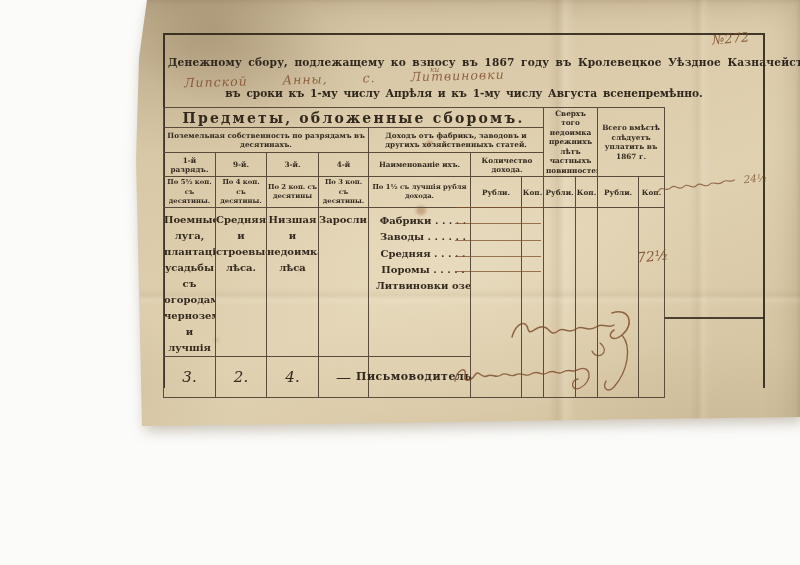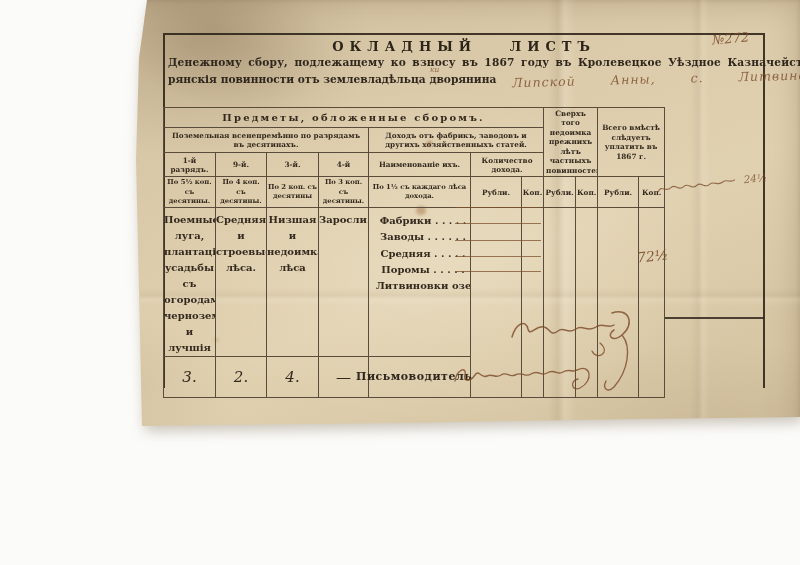--- a/index.html
+++ b/index.html
@@ -31,21 +31,21 @@
   .doc-number{position:absolute;left:712px;top:31px;font-size:13px;transform:rotate(-5deg);opacity:.85;}
   .intro1{position:absolute;left:168px;top:56px;width:594px;font-size:10.6px;font-weight:bold;letter-spacing:.2px;word-spacing:2.5px;white-space:nowrap;}
   .intro2{position:absolute;left:168px;top:71px;font-size:10.6px;font-weight:bold;white-space:nowrap;}
   .intro2 .hand-name{font-weight:normal;font-size:12.5px;word-spacing:30px;letter-spacing:1px;opacity:.8;display:inline-block;transform:rotate(-1.5deg);margin-left:16px;}
   .sup-note{position:absolute;left:262px;top:-6px;font-size:7.5px;font-weight:normal;opacity:.8;}
   .intro3{position:absolute;left:163px;top:87px;width:602px;text-align:center;font-size:10.6px;font-weight:bold;word-spacing:2px;}
   
   .tabwrap{position:absolute;left:163px;top:107px;}
   table.mtab{border-collapse:collapse;table-layout:fixed;width:502px;border:1.5px solid #2f271d;}
   table.mtab td{border:1px solid #5a4c3a;padding:0;font-weight:bold;color:#33291e;text-align:center;vertical-align:middle;overflow:hidden;}
-  .mainhead{font-size:10px;letter-spacing:2.2px;}
+  .mainhead{font-size:14px;letter-spacing:2.2px;}
   .ghead{font-size:7.3px;line-height:1.3;padding:1px 2px !important;}
   .colh{font-size:7.3px;line-height:1.25;}
   .rate{font-size:6.8px;line-height:1.35;padding:1px !important;}
   .land{font-size:10px;vertical-align:top !important;padding-top:4px !important;line-height:1.6;}
   .items{vertical-align:top !important;text-align:left;padding:5px 0 0 7px !important;font-size:10px;line-height:16.3px;white-space:nowrap;}
   .hwnum{font-size:15px;font-weight:normal !important;font-style:italic;color:#7c4a28;}
   .ruleline{position:absolute;left:455px;width:86px;height:1px;background:rgba(125,80,45,.75);}
   .tab-ext-line{position:absolute;left:665px;top:317px;width:99px;height:1.5px;background:rgba(47,39,29,.85);}
   .total-hw{position:absolute;left:637px;top:248px;font-size:14px;transform:rotate(-6deg);opacity:.9;}
   .margin-note{position:absolute;left:655px;top:176px;transform:rotate(-5deg);white-space:nowrap;opacity:.75;}
@@ -68,26 +68,26 @@
       <div class="crease c3"></div>
       <div class="crease c4"></div>
       <div class="spot" style="left:427px;top:141px;width:5px;height:5px;background:rgba(150,80,35,.55)"></div>
       <div class="spot" style="left:416px;top:206px;width:10px;height:9px;background:rgba(150,95,45,.40)"></div>
       <div class="spot" style="left:298px;top:266px;width:6px;height:5px;background:rgba(140,95,50,.25)"></div>
       <div class="spot" style="left:570px;top:110px;width:4px;height:4px;background:rgba(140,95,50,.30)"></div>
       <div class="spot" style="left:214px;top:338px;width:5px;height:4px;background:rgba(140,95,50,.22)"></div>
 
       <div class="frame"></div>
 
-      <div class="doc-title ink">ОКЛАДНЫЙ ЛИСТЪ</div>
       <div class="doc-number hand">№272</div>
       <div class="intro1 ink">Денежному сбору, подлежащему ко взносу въ 1867 году въ Кролевецкое Уѣздное Казначейство на частныя дво-</div>
       <div class="intro2 ink">
-        <span>рянскія повинности отъ землевладѣльца дворянина</span><span class="sup-note hand">ки</span><span class="hand hand-name">Липской Анны, с. Литвиновки</span>
+        <span class="sup-note hand">ки</span><span class="hand hand-name">Липской Анны, с. Литвиновки</span>
       </div>
+      <div class="intro3 ink">въ сроки къ 1-му числу Апрѣля и къ 1-му числу Августа всенепремѣнно.</div>
 
       <div class="tabwrap">
         <table class="mtab">
           <colgroup>
             <col style="width:52px">
               <col style="width:51px">
               <col style="width:52px">
               <col style="width:50px">
             <col style="width:102px">
               <col style="width:51px">
@@ -97,37 +97,37 @@
               <col style="width:41px">
               <col style="width:26px">
           </colgroup>
           <tbody>
               <tr style="height:18px">
             <td colspan="7" class="mainhead">Предметы, обложенные сборомъ.</td>
             <td colspan="2" rowspan="3" class="ghead">Сверхъ того недоимка прежнихъ лѣтъ частныхъ повинностей.</td>
             <td colspan="2" rowspan="3" class="ghead">Всего вмѣстѣ слѣдуетъ уплатить въ 1867 г.</td>
           </tr>
           <tr style="height:18px">
-            <td colspan="4" class="ghead">Поземельная всенепремѣнно по разрядамъ въ десятинахъ.</td>
+            <td colspan="4" class="ghead">Поземельная собственность по разрядамъ въ десятинахъ.</td>
             <td colspan="3" class="ghead">Доходъ отъ фабрикъ, заводовъ и другихъ хозяйственныхъ статей.</td>
           </tr>
           <tr style="height:21px">
             <td class="colh">1-й разрядъ.</td>
             <td class="colh">9-й.</td>
             <td class="colh">3-й.</td>
             <td class="colh">4-й</td>
             <td class="colh">Наименованіе ихъ.</td>
             <td colspan="2" class="colh">Количество дохода.</td>
           </tr>
           <tr style="height:28px">
             <td class="rate">По 5½ коп. съ десятины.</td>
             <td class="rate">По 4 коп. съ десятины.</td>
             <td class="rate">По 2 коп. съ десятины</td>
             <td class="rate">По 3 коп. съ десятины.</td>
-            <td class="rate">По 1½ съ каждаго лѣса дохода.</td>
+            <td class="rate">По 1½ съ лучшія рубля дохода.</td>
             <td class="colh">Рубли.</td>
             <td class="colh">Коп.</td>
             <td class="colh">Рубли.</td>
             <td class="colh">Коп.</td>
             <td class="colh">Рубли.</td>
             <td class="colh">Коп.</td>
           </tr>
           <tr style="height:85px">
             <td class="land">Поемные луга, плантаціи, усадьбы съ огородами, черноземъ и лучшія</td>
             <td class="land">Средняя и строевые лѣса.</td>

